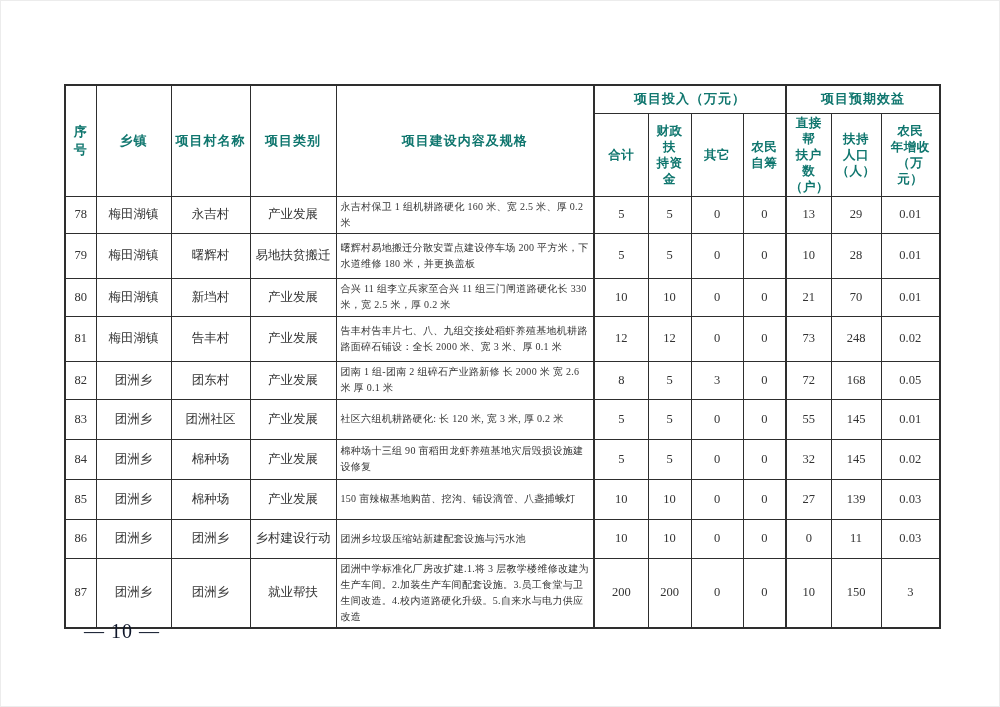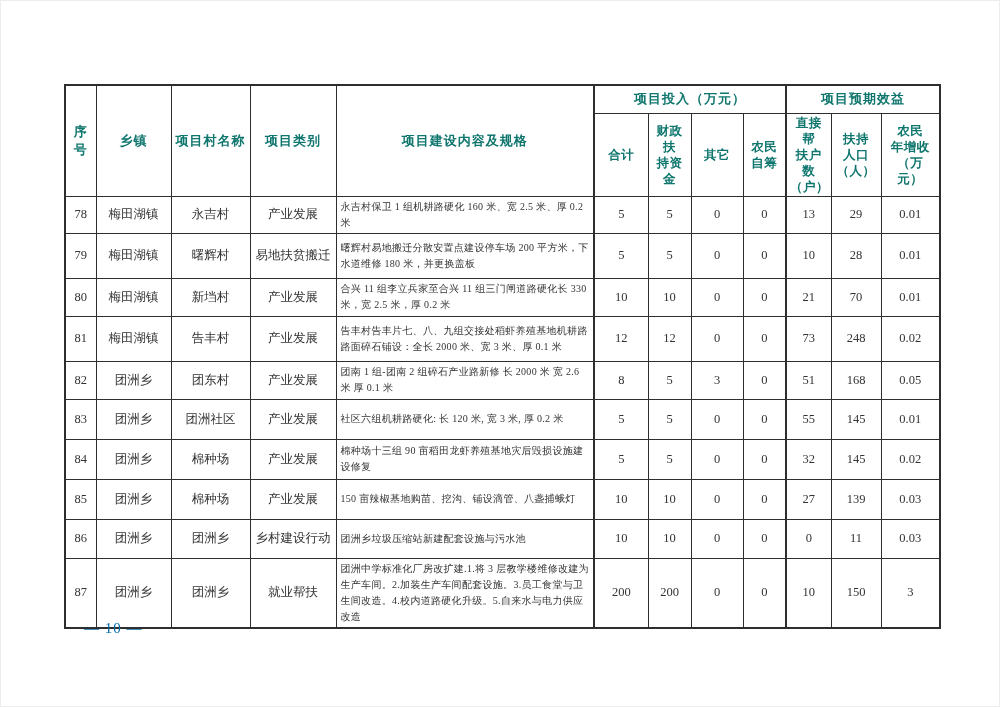--- a/index.html
+++ b/index.html
@@ -56,22 +56,22 @@
     font-size:10px;
   }
   td.content div.clip{
     max-height:42px;
     overflow:hidden;
   }
   .thickl{border-left-width:2px !important;}
   .footer{
     position:absolute;
     left:84px;top:620px;
-    font-size:15px;
-    color:#0369a1;
+    font-size:20px;
+    color:#0f172a;
     letter-spacing:1px;
   }
 </style>
 </head>
 <body>
 
 <div class="page">
   <table class="tbl">
     <colgroup>
       <col style="width:31px">
@@ -185,21 +185,21 @@
           <td>团洲乡</td>
           <td>团东村</td>
           <td>产业发展</td>
           <td class="content">
             <div>团南 1 组-团南 2 组碎石产业路新修 长 2000 米 宽 2.6 米 厚 0.1 米</div>
           </td>
           <td class="thickl">8</td>
           <td>5</td>
           <td>3</td>
           <td>0</td>
-          <td class="thickl">51</td>
+          <td class="thickl">72</td>
           <td>168</td>
           <td>0.05</td>
         </tr>
         <tr style="height: 40px;">
           <td>83</td>
           <td>团洲乡</td>
           <td>团洲社区</td>
           <td>产业发展</td>
           <td class="content">
             <div>社区六组机耕路硬化: 长 120 米, 宽 3 米, 厚 0.2 米</div>

